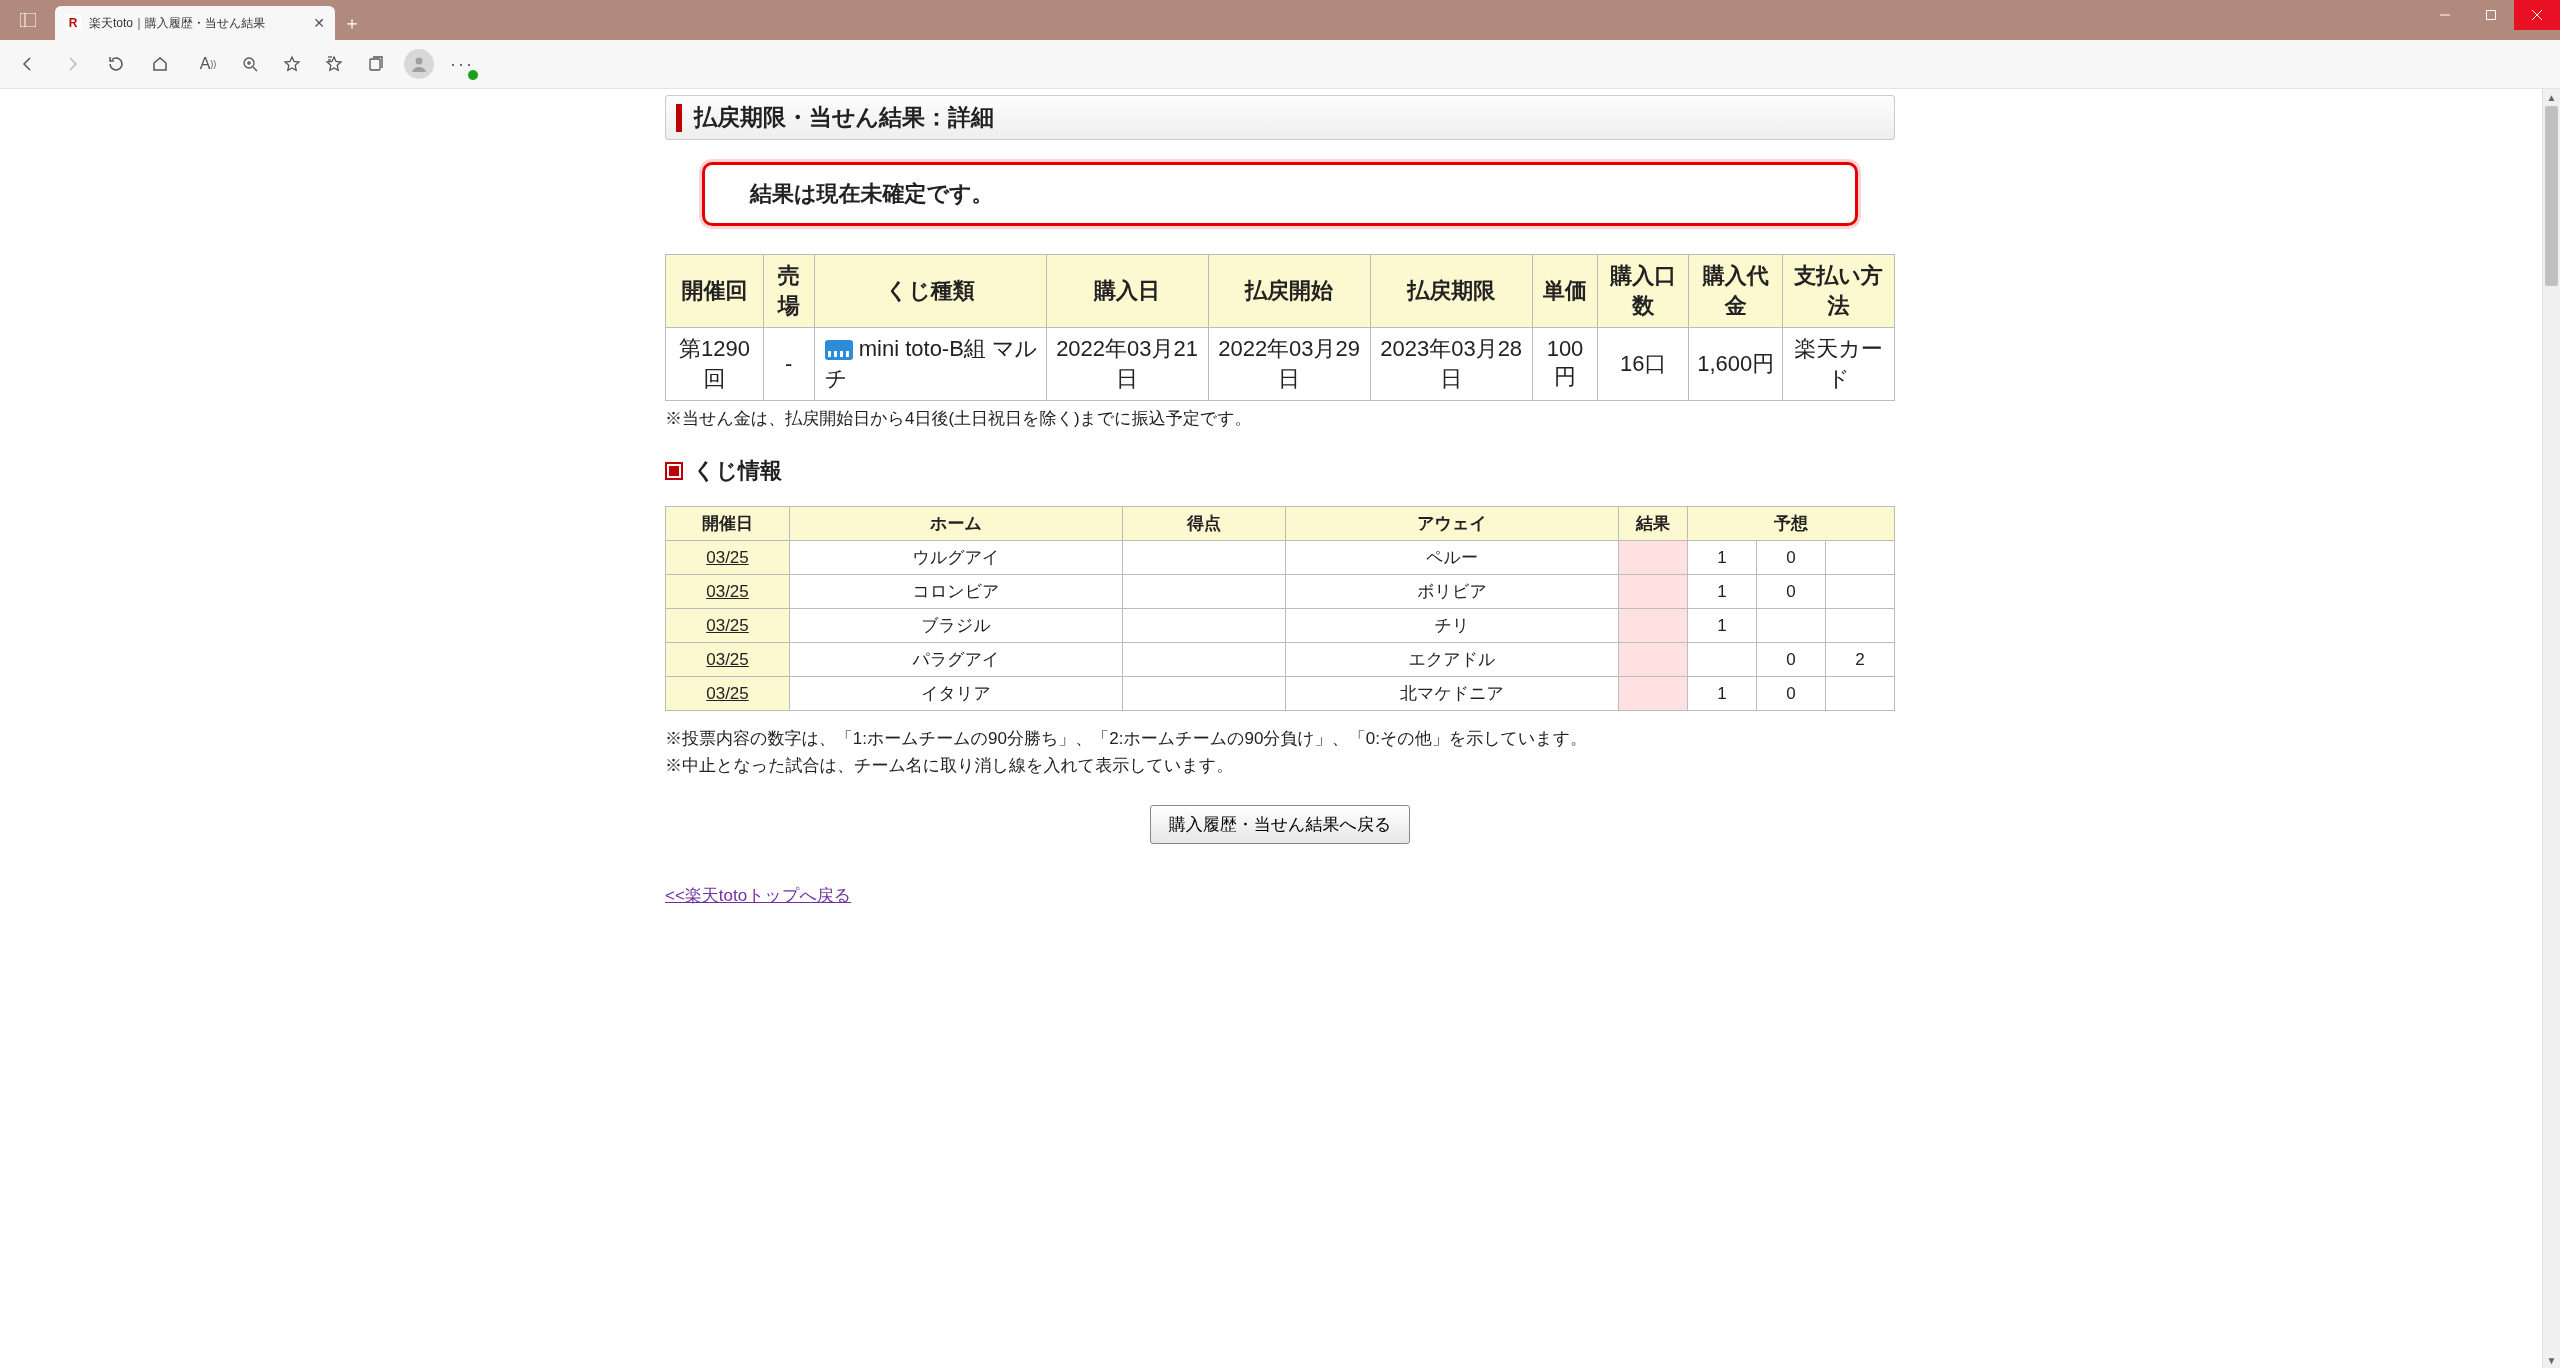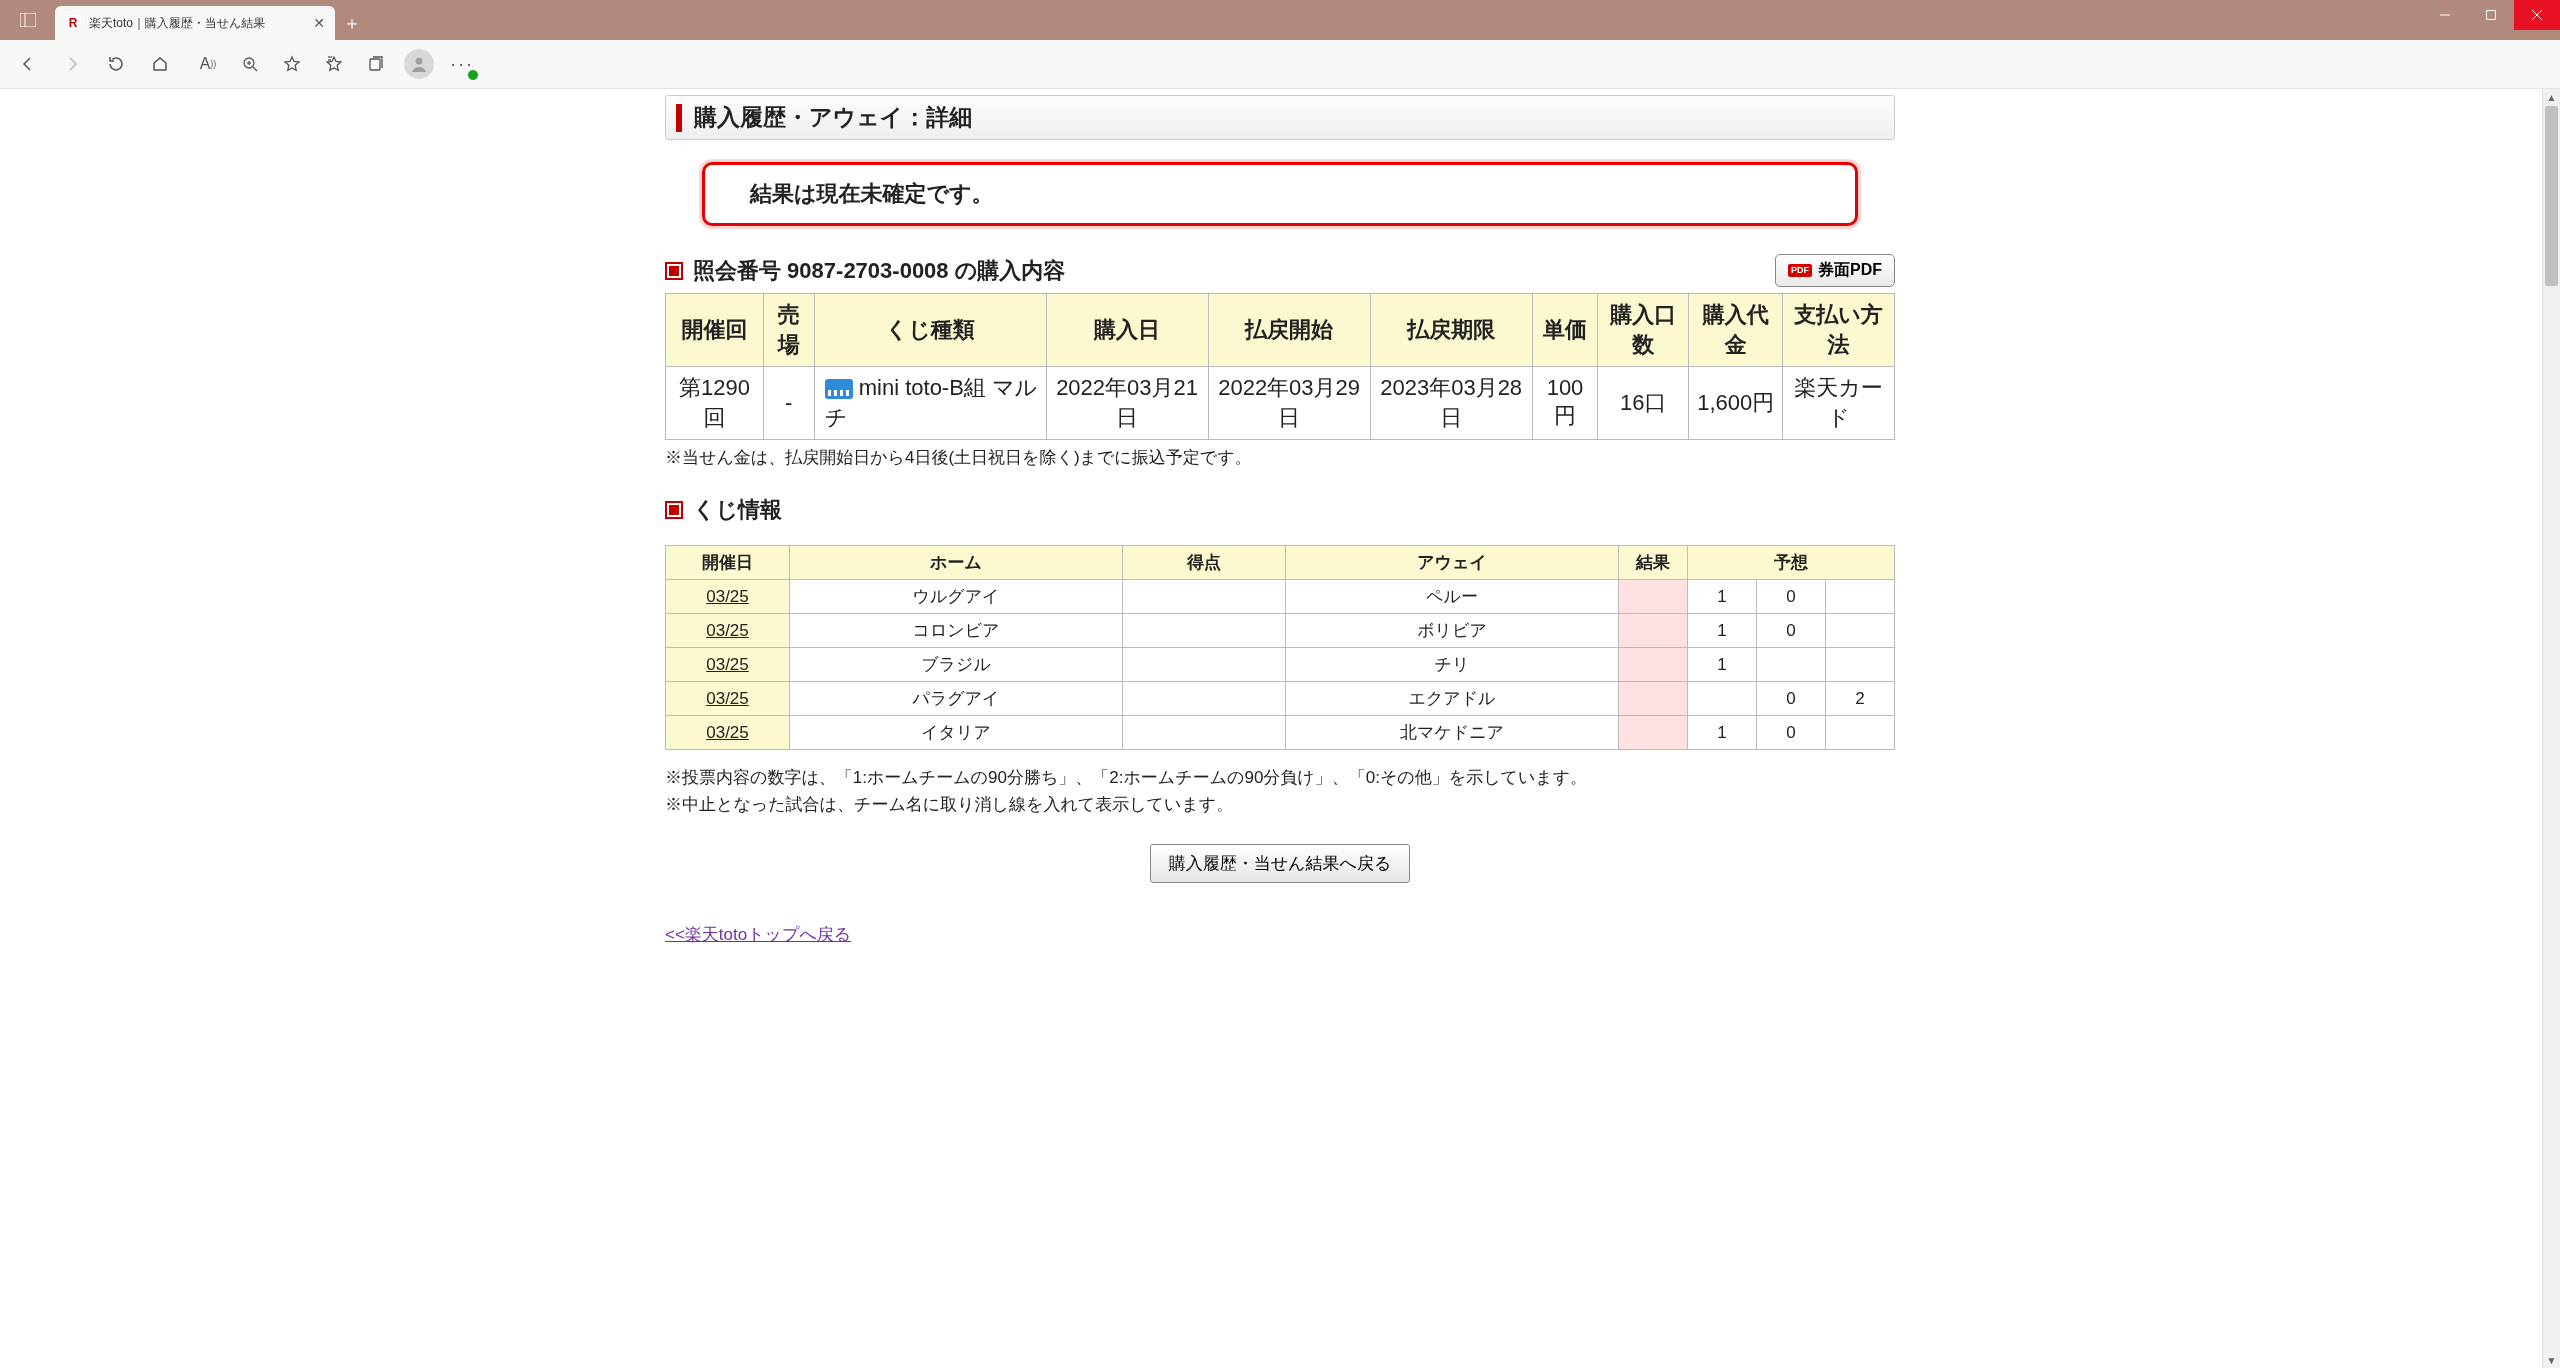--- a/index.html
+++ b/index.html
@@ -172,37 +172,27 @@
       </div>
   </div>
 </div>
 
 <div class="viewport">
   <div class="scroll-area">
     <div class="page">
 
       <div class="page-header">
         <span class="bar"></span>
-        <h1>購入履歴・アウェイ：詳細</h1>
+        <h1>払戻期限・当せん結果：詳細</h1>
       </div>
 
       <div class="notice-wrap">
         <div class="notice">結果は現在未確定です。</div>
       </div>
 
-      <div class="section-row">
-        <div class="section-title">
-          <span class="sq"></span>
-          <span>照会番号 9087-2703-0008 の購入内容</span>
-        </div>
-        <button class="pdf-btn">
-          <span class="pdf-ic">PDF</span>
-          <span>券面PDF</span>
-        </button>
-      </div>
 
       <table class="info">
         <thead>
             <tr id="ph-row">
               <th>開催回</th>
               <th>売場</th>
               <th>くじ種類</th>
               <th>購入日</th>
               <th>払戻開始</th>
               <th>払戻期限</th>

